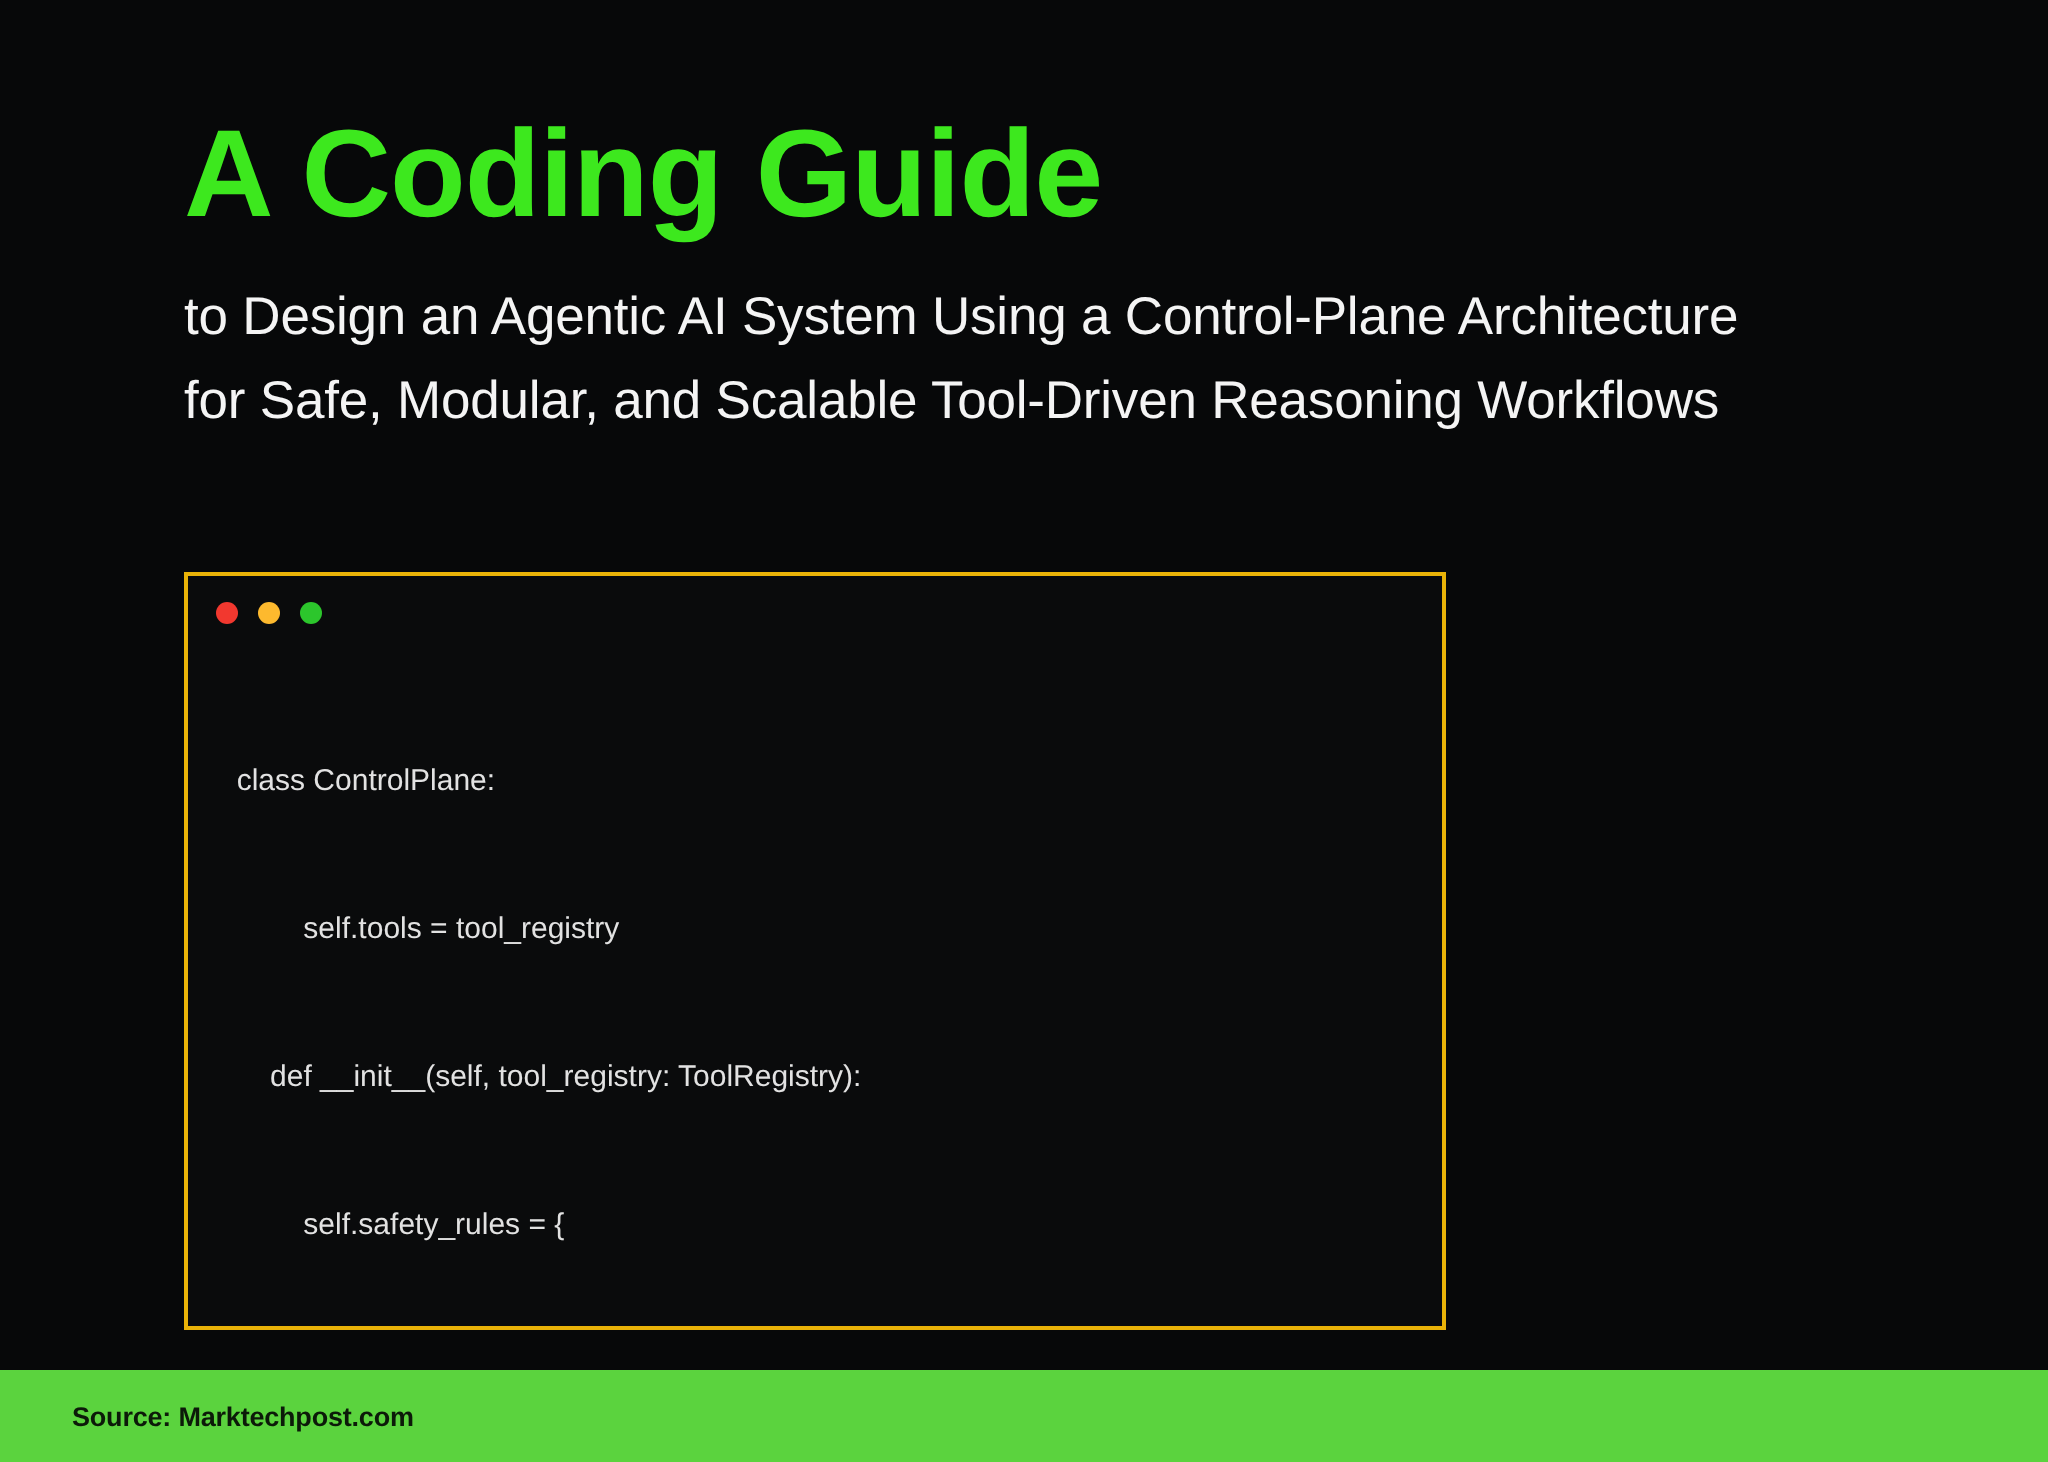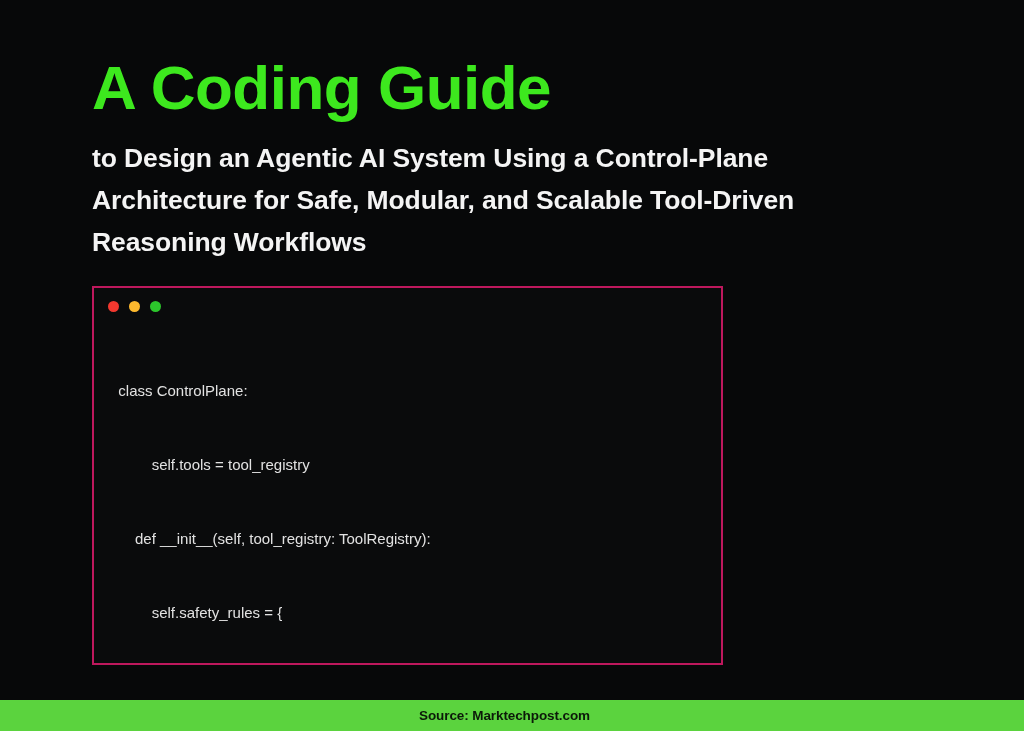--- a/index.html
+++ b/index.html
@@ -34,35 +34,35 @@
     line-height: 1.05;
     color: #3DE81E;
     letter-spacing: -0.5px;
     margin: 0;
     white-space: nowrap;
   }
   .subtitle {
     margin: 0;
     margin-top: 18px;
     font-size: 26.5px;
-    font-weight: bold;
+    font-weight: normal;
     line-height: 1.58;
     color: #F4F4F4;
     letter-spacing: -0.1px;
     max-width: 800px;
   }
 
   
   .code-window {
     position: absolute;
     left: 92px;
     top: 286px;
     width: 631px;
     height: 379px;
-    border: 2px solid #be185d;
+    border: 2px solid #eab308;
     background: #0A0B0C;
     box-sizing: border-box;
     overflow: hidden;
   }
   .window-dots {
     position: absolute;
     left: 14px;
     top: 13px;
     display: flex;
     gap: 10px;
@@ -93,25 +93,26 @@
     min-height: 24.6px;
     white-space: pre;
   }
 
   
   .footer-bar {
     position: absolute;
     left: 0;
     right: 0;
     bottom: 0;
-    height: 31px;
+    height: 46px;
     background: #5BD33E;
     display: flex;
     align-items: center;
-    justify-content: center;
+    justify-content: flex-start;
+    padding-left: 36px;
   }
   .footer-text {
     font-size: 13.5px;
     font-weight: bold;
     color: #0C1A09;
     margin-right: 15px;
     letter-spacing: -0.1px;
   }
 </style>
 </head>

